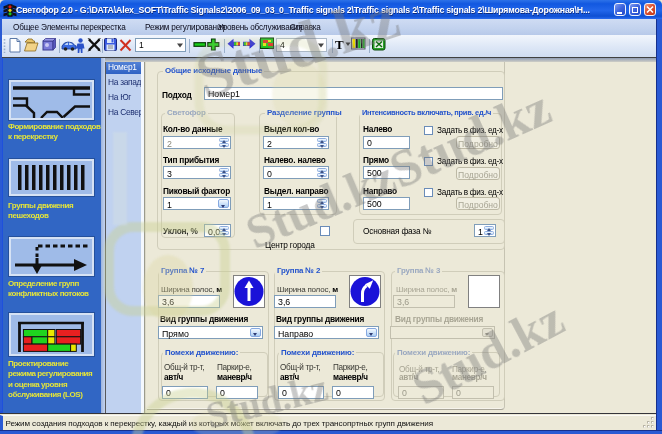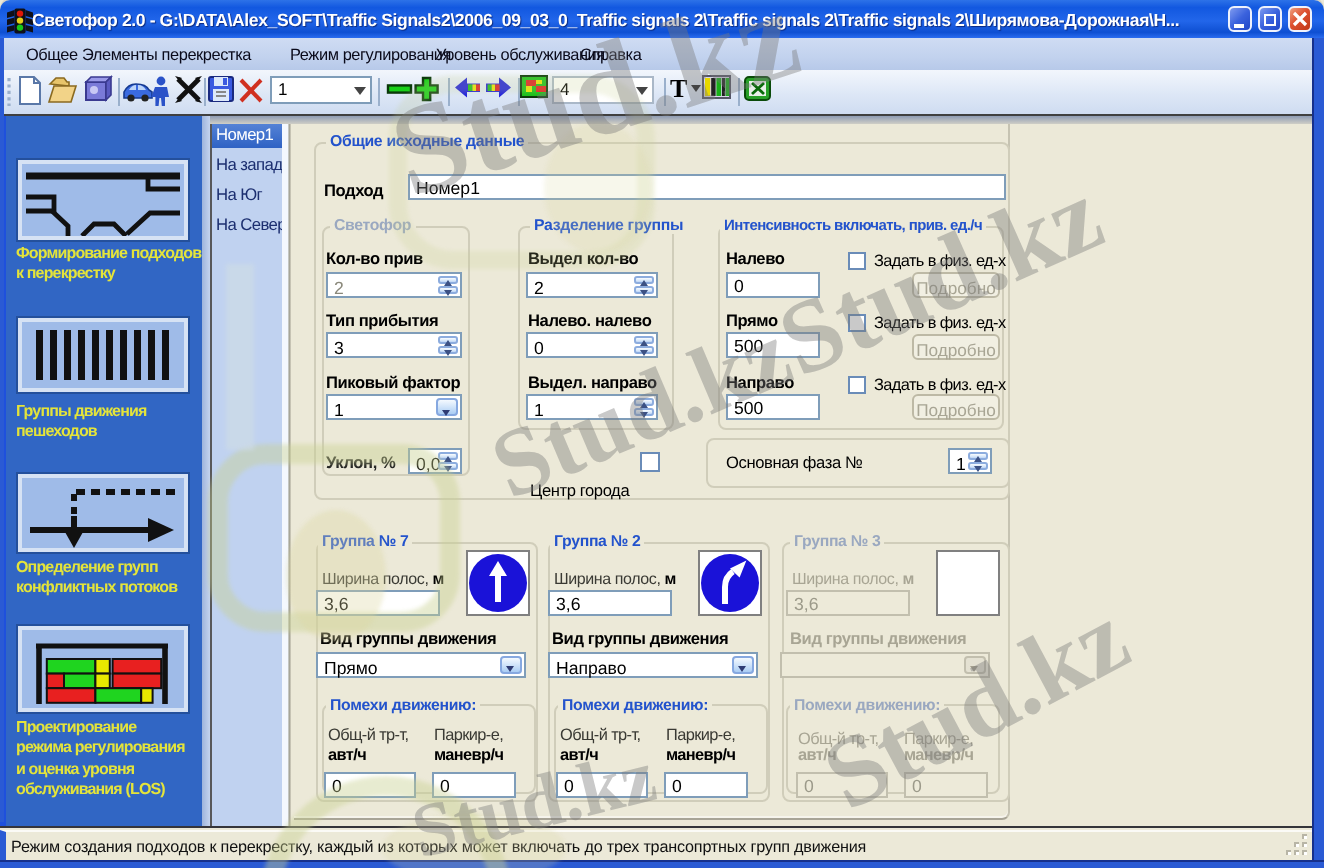--- a/index.html
+++ b/index.html
@@ -296,21 +296,21 @@
 <div class="abs" style="left:105px;top:58px;width:551px;height:4px;background:linear-gradient(180deg,#8f9cb4,#cfcec6)"></div>
 <div class="abs" style="left:147px;top:62px;width:358px;height:348px;border-right:1px solid #c6c3b2;border-bottom:1px solid #a8a496;border-radius:0 0 4px 0;box-shadow:inset 0 -1px 0 #f6f4ec"></div>
 
 <div class="abs gb" style="left:157px;top:71px;width:348px;height:179px"></div>
 <div class="abs gbcap" style="left:163px;top:66px">Общие исходные данные</div>
 <div class="abs lbl b" style="left:162px;top:90px">Подход</div>
 <div class="abs fld" style="left:204px;top:87px;width:299px;height:13px">Номер1</div>
 
 <div class="abs gb" style="left:161px;top:113px;width:74px;height:125px"></div>
 <div class="abs gbcap cap-dis" style="left:165px;top:108px">Светофор</div>
-<div class="abs lbl b" style="left:163px;top:124px">Кол-во прив</div>
+<div class="abs lbl b" style="left:163px;top:124px">Кол-во данные</div>
 <div class="abs spin" style="left:163px;top:136px;width:68px;height:13px">
     <span class="tx" style="color:#8a887a">2</span>
     <span class="spbtns">
       <span class="spb up"></span>
       <span class="spb dn"></span>
     </span>
   </div>
 <div class="abs lbl b" style="left:163px;top:155px">Тип прибытия</div>
 <div class="abs spin" style="left:163px;top:166px;width:68px;height:13px">
     <span class="tx">3</span>

